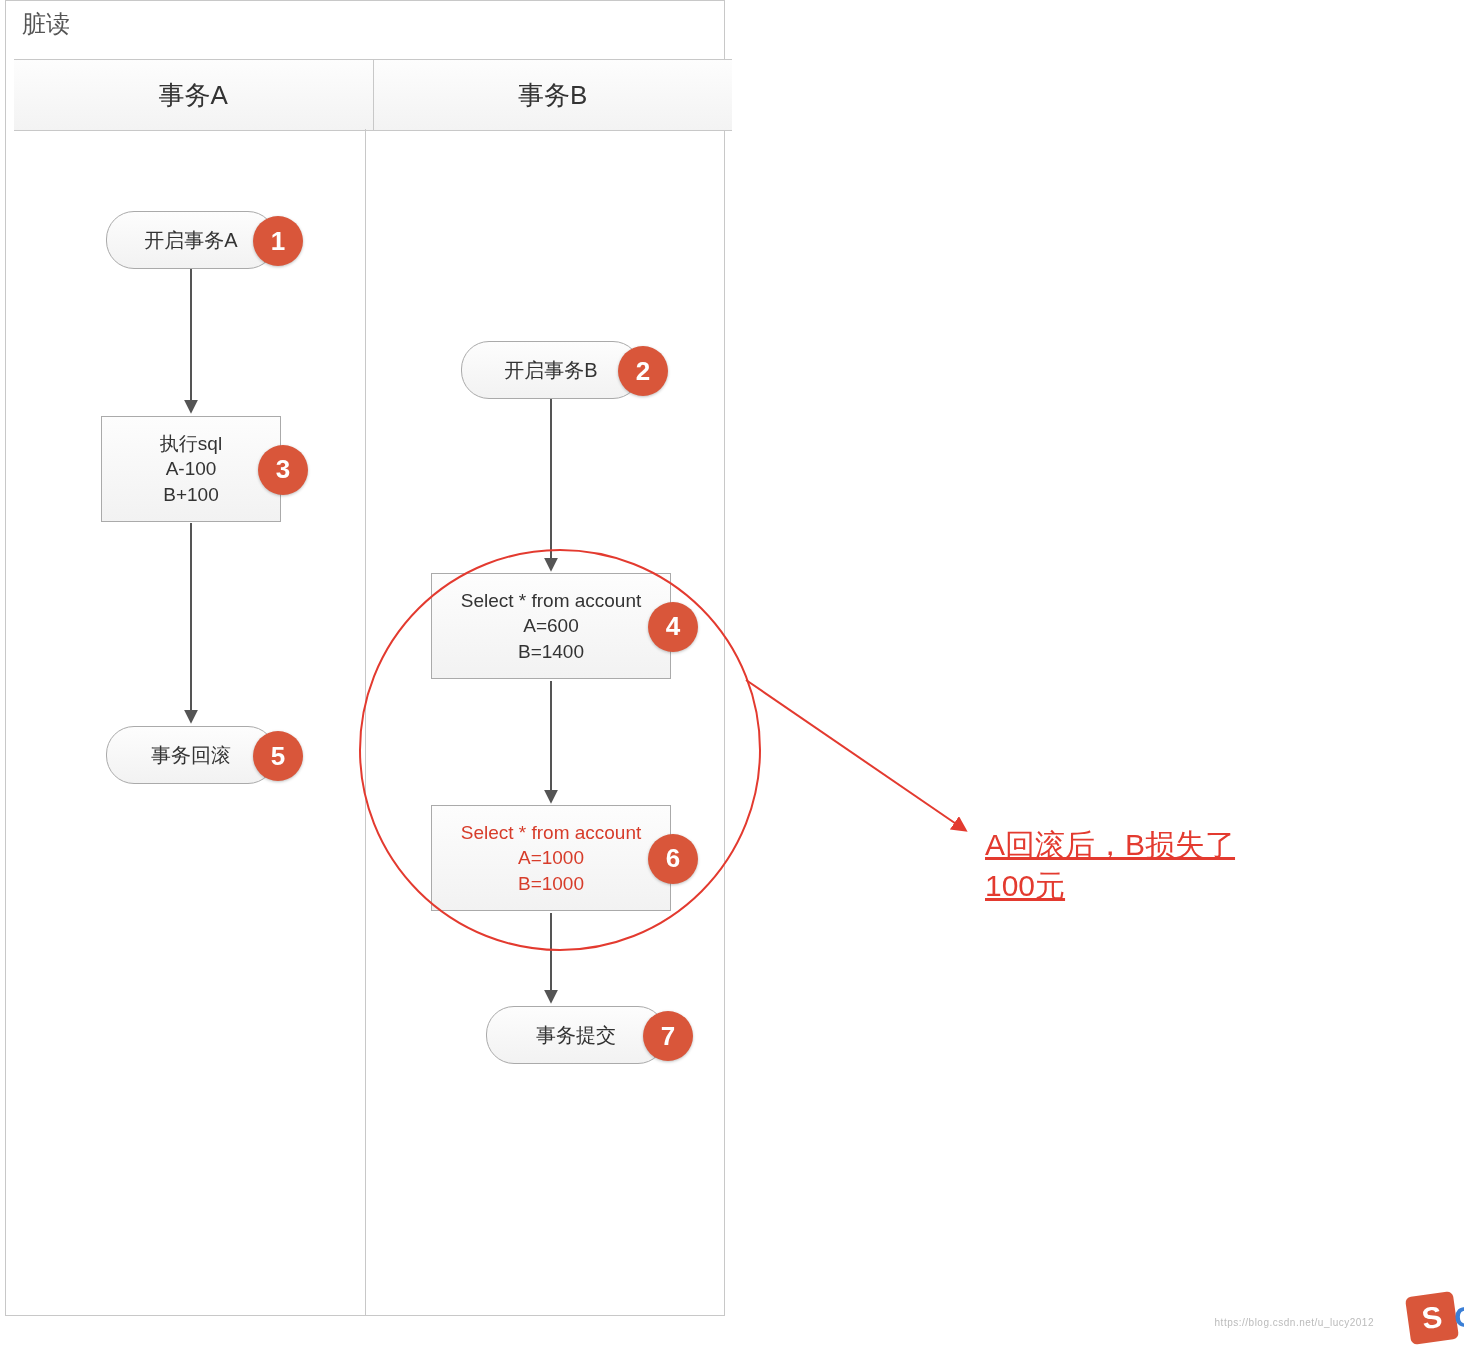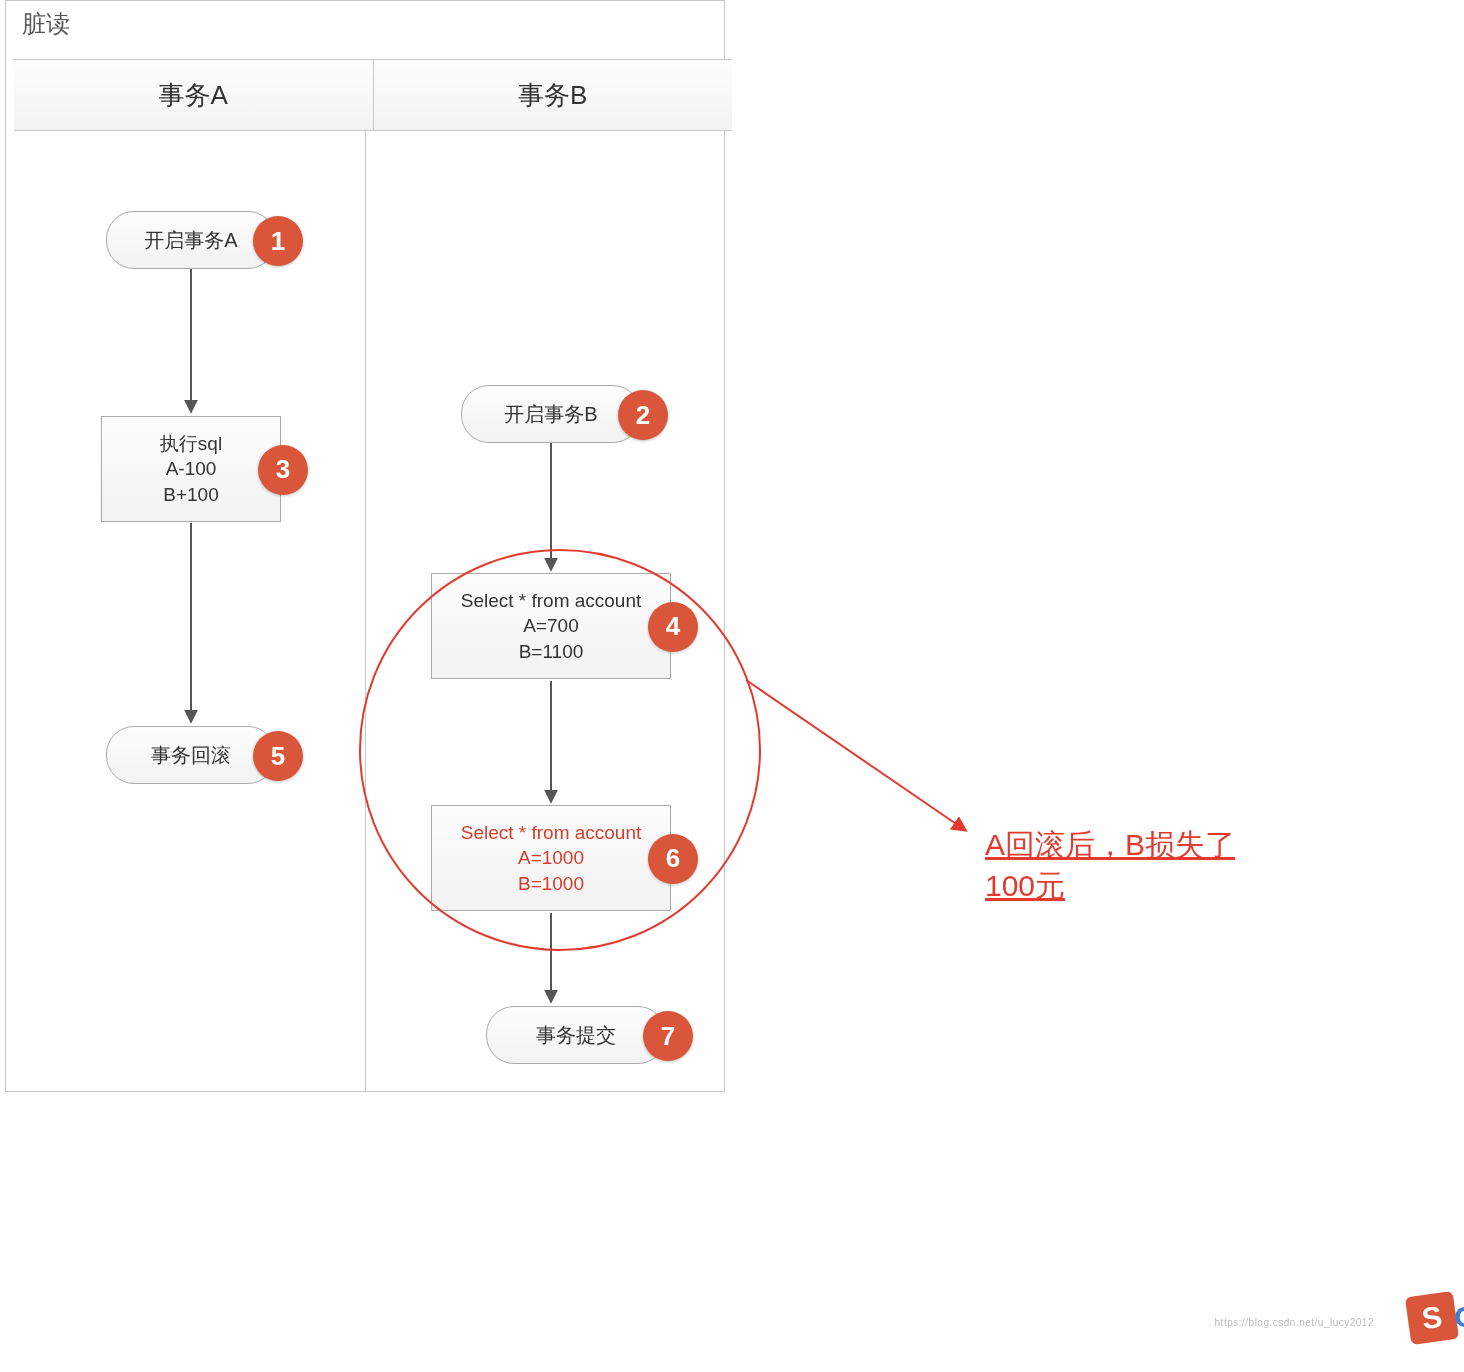--- a/index.html
+++ b/index.html
@@ -11,21 +11,21 @@
   .canvas {
     position: relative;
     width: 1464px;
     height: 1372px;
   }
   .panel {
     position: absolute;
     left: 5px;
     top: 0;
     width: 720px;
-    height: 1092px;
+    height: 1316px;
     border: 1px solid #c8c8c8;
     box-sizing: border-box;
   }
   .panel-title {
     position: absolute;
     left: 16px;
     top: 7px;
     font-size: 24px;
     color: #555;
   }
@@ -188,29 +188,29 @@
       <span class="ln">A-100</span>
       <span class="ln">B+100</span>
       <div class="badge" style="right:-28px; top:28px;">3</div>
     </div>
 
     <div class="node-pill" style="left:100px; top:725px; width:170px; height:58px;">
       <span>事务回滚</span>
       <div class="badge" style="right:-28px; top:4px;">5</div>
     </div>
 
-    <div class="node-pill" style="left:455px; top:340px; width:180px; height:58px;margin-top:44px;">
+    <div class="node-pill" style="left:455px; top:340px; width:180px; height:58px;">
       <span>开启事务B</span>
       <div class="badge" style="right:-28px; top:4px;">2</div>
     </div>
 
     <div class="node-box" style="left:425px; top:572px; width:240px; height:106px;">
       <span class="ln">Select * from account</span>
-      <span class="ln">A=700</span>
-      <span class="ln">B=1100</span>
+      <span class="ln">A=600</span>
+      <span class="ln">B=1400</span>
       <div class="badge" style="right:-28px; top:28px;">4</div>
     </div>
 
     <div class="node-box redtext" style="left:425px; top:804px; width:240px; height:106px;">
       <span class="ln">Select * from account</span>
       <span class="ln">A=1000</span>
       <span class="ln">B=1000</span>
       <div class="badge" style="right:-28px; top:28px;">6</div>
     </div>
 

